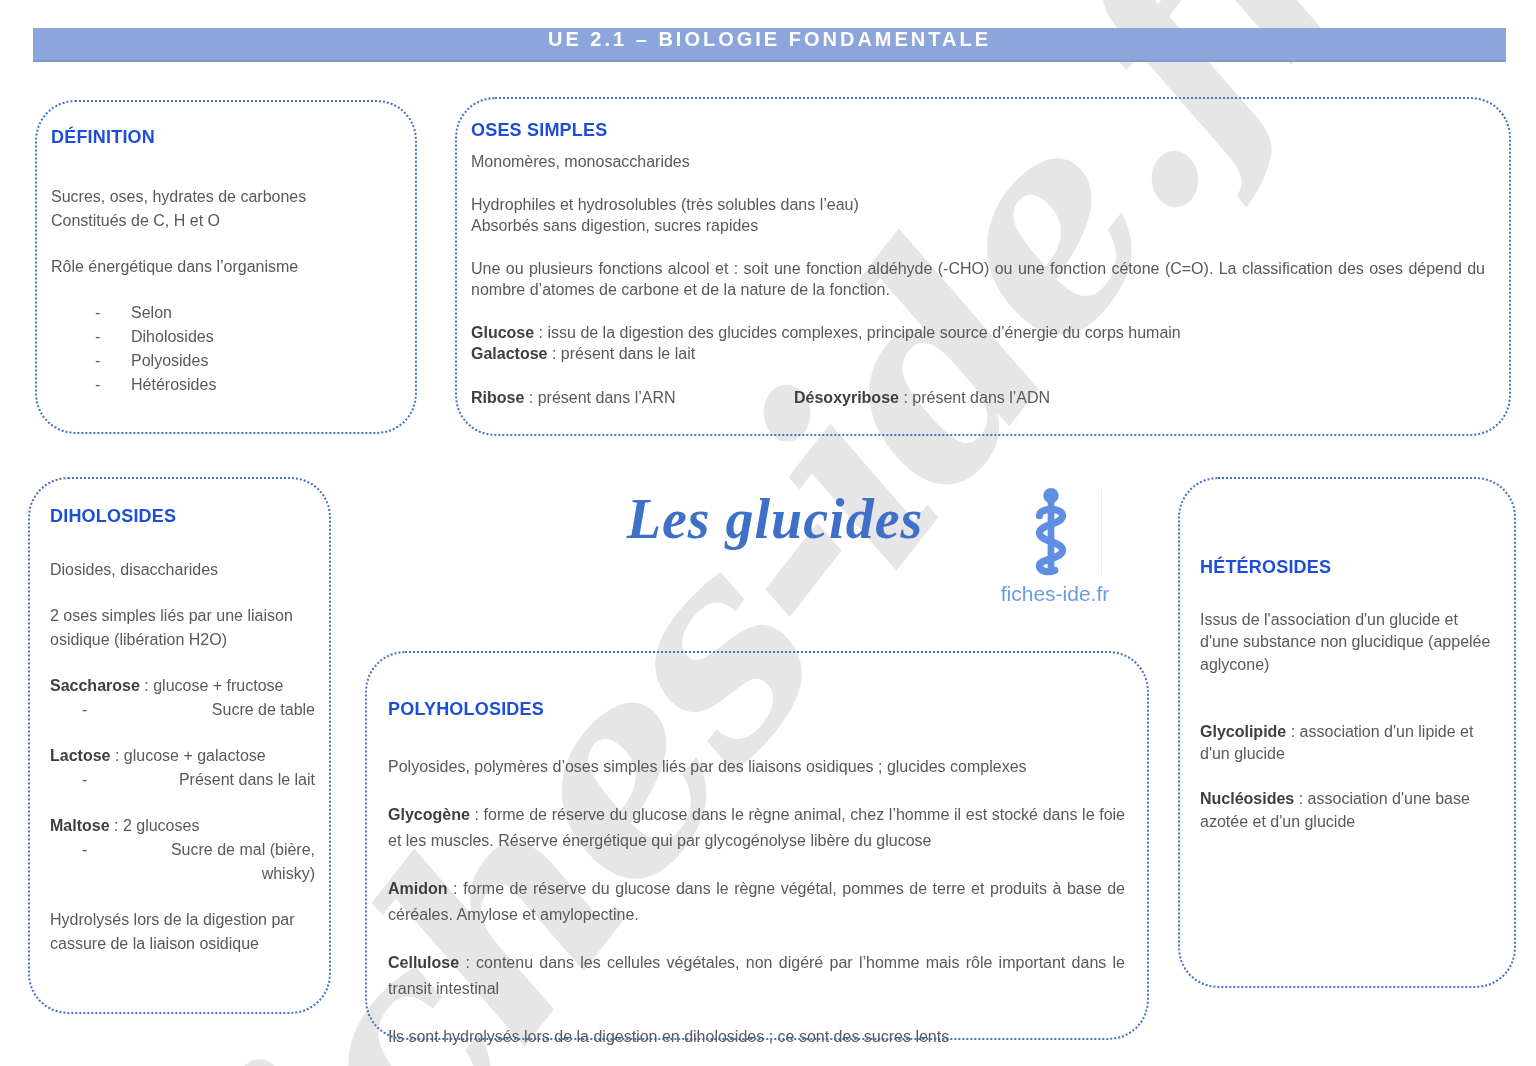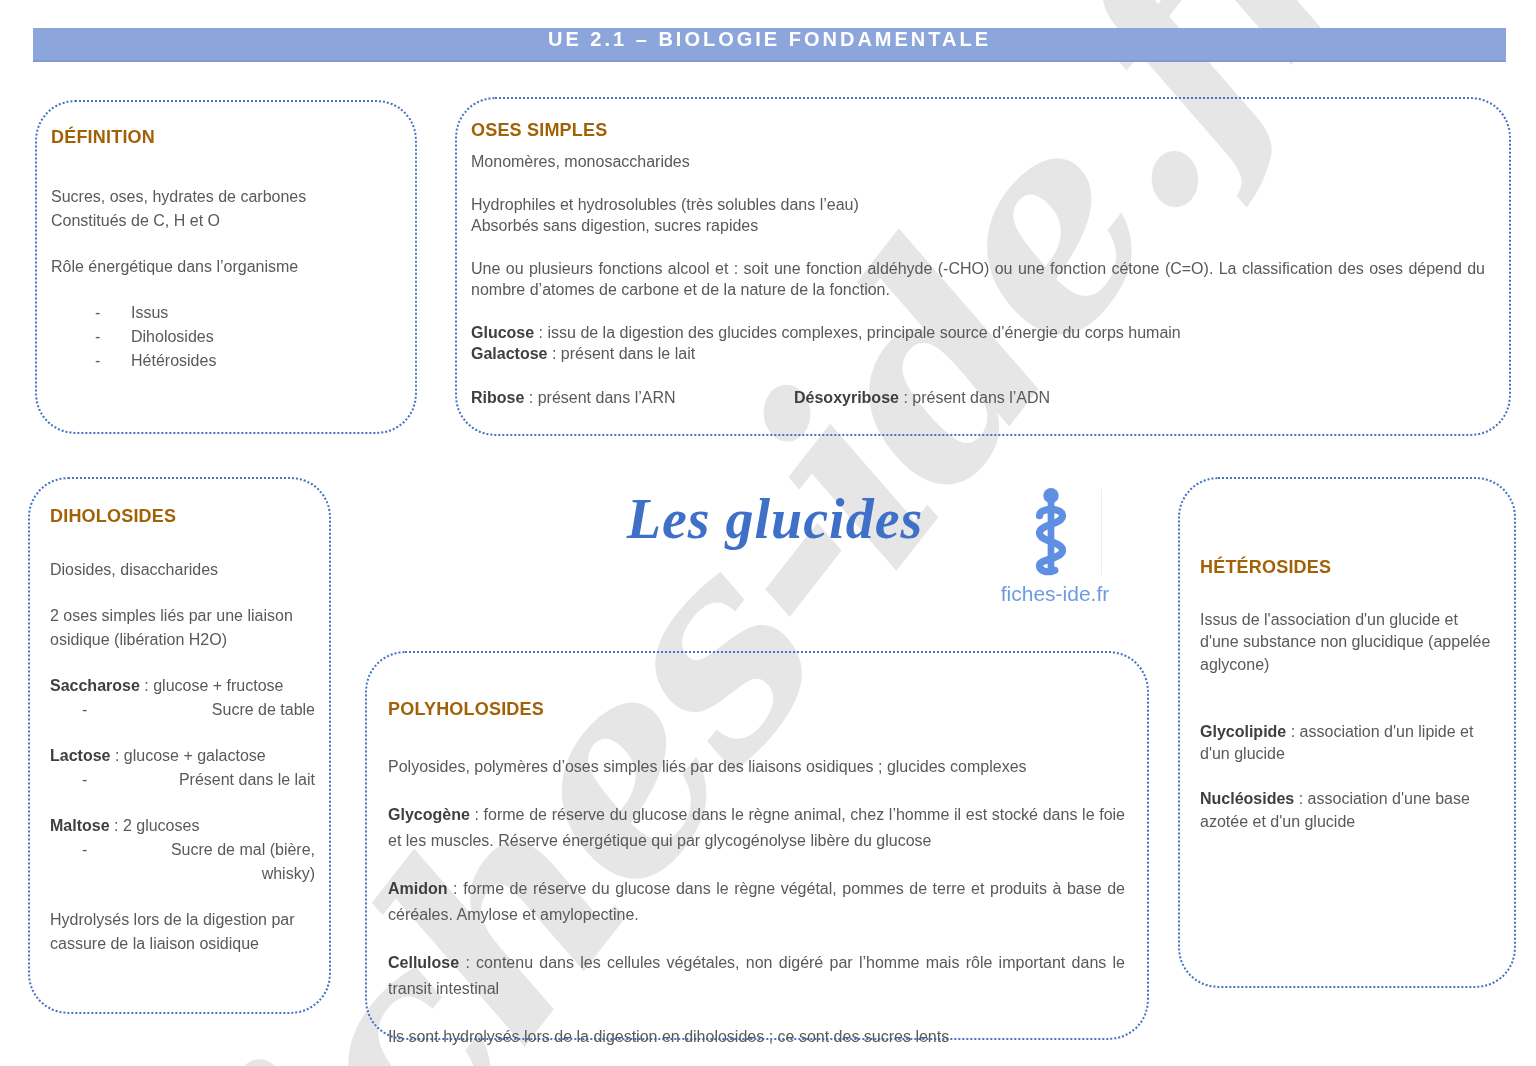--- a/index.html
+++ b/index.html
@@ -49,21 +49,21 @@
   .box {
     position: absolute;
     border: 2px dotted #4472C4;
     border-radius: 40px;
     z-index: 1;
     background: transparent;
     font-size: 16px;
     line-height: 1.5;
   }
   .box h2 {
-    color: #a16207;
+    color: #1d4ed8;
     font-size: 18px;
     letter-spacing: 0.2px;
     font-weight: bold;
   }
   .term { font-weight: bold; color: #3f3f3f; }
   .gap-m { height: 22px; }
 
   
   .def-box { left: 35px; top: 100px; width: 382px; height: 334px; padding: 22px 16px 18px 14px; }
   .def-box h2 { margin-bottom: 34px; }
@@ -126,22 +126,23 @@
   <span class="bar-title">UE 2.1 – BIOLOGIE FONDAMENTALE</span>
 </header>
 
 <section class="box def-box">
   <h2>DÉFINITION</h2>
   <div>Sucres, oses, hydrates de carbones</div>
   <div>Constitués de C, H et O</div>
   <div class="gap-m"></div>
   <div>Rôle énergétique dans l’organisme</div>
   <div class="gap-m"></div>
-  <div class="dash-item">Issus</div>
+  <div class="dash-item">Selon</div>
   <div class="dash-item">Diholosides</div>
+  <div class="dash-item">Polyosides</div>
   <div class="dash-item">Hétérosides</div>
 </section>
 
 <section class="box oses-box">
   <h2>OSES SIMPLES</h2>
   <div>Monomères, monosaccharides</div>
   <div class="gap-m"></div>
   <div>Hydrophiles et hydrosolubles (très solubles dans l’eau)</div>
   <div>Absorbés sans digestion, sucres rapides</div>
   <div class="gap-m"></div>

